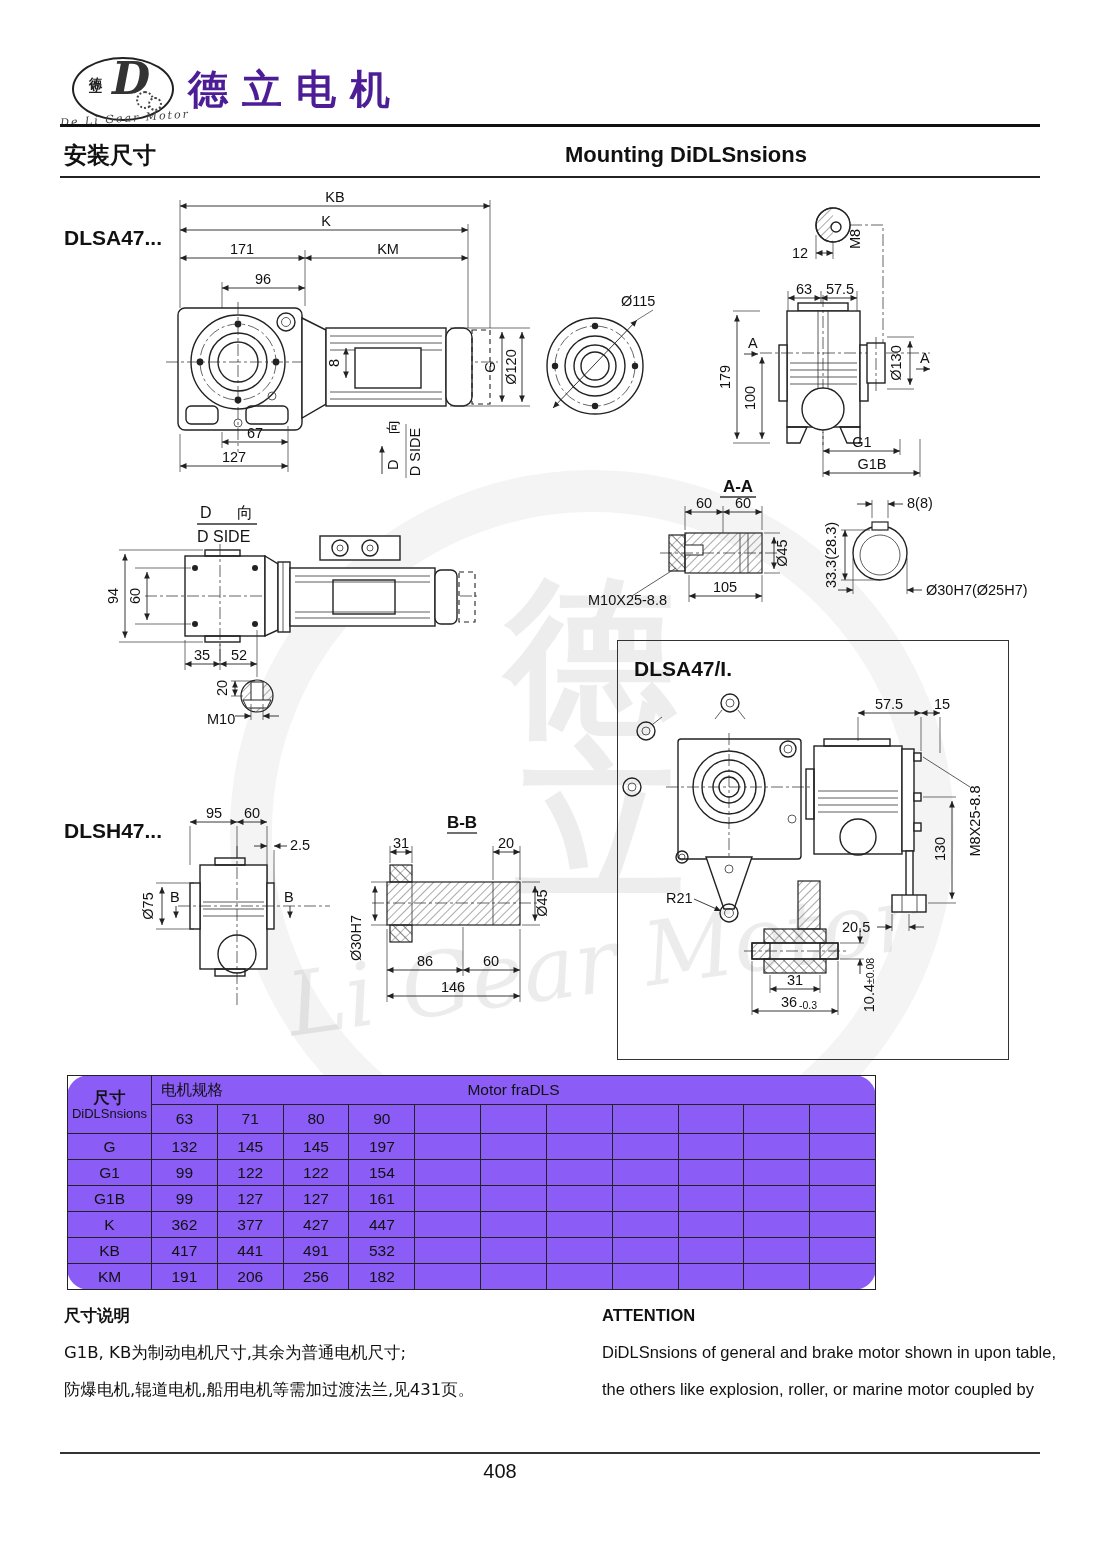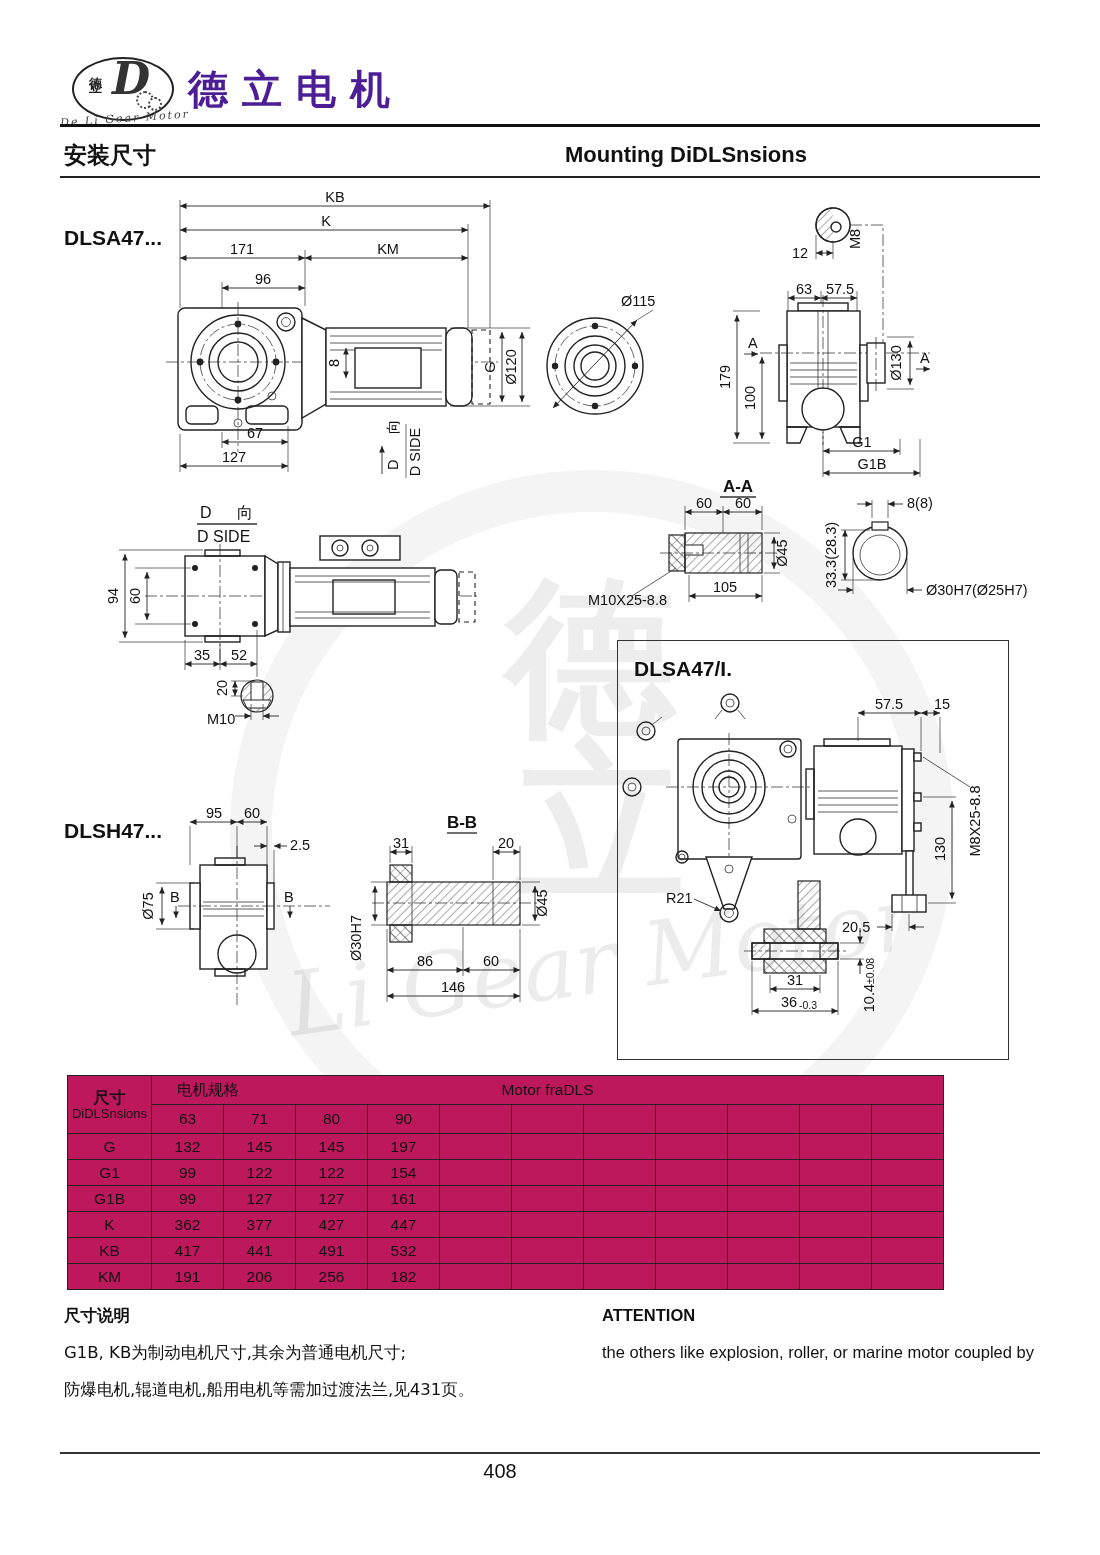--- a/index.html
+++ b/index.html
@@ -37,29 +37,29 @@
   .dimln{stroke:#222;stroke-width:0.9;fill:none;}
   .cl{stroke:#222;stroke-width:0.7;stroke-dasharray:12 3 3 3;fill:none;}
   .dsh{stroke:#222;stroke-width:1.1;stroke-dasharray:5 4;fill:none;}
   .ht{fill:url(#hatch);stroke:#222;stroke-width:1.2;}
   .xht{fill:url(#xhatch);stroke:#222;stroke-width:1.2;}
   .dot{fill:#222;stroke:none;}
   text.d{font:14.5px "Liberation Sans",sans-serif;fill:#111;}
   text.sm{font:10.5px "Liberation Sans",sans-serif;fill:#111;}
   text.tt{font:bold 17px "Liberation Sans",sans-serif;fill:#111;}
   
-  .dim-table{position:absolute;left:67px;top:1075px;width:877px;border-collapse:collapse;
-             background:#be185d;table-layout:fixed;z-index:3;}
+  .dim-table{position:absolute;left:67px;top:1075px;width:809px;border-collapse:collapse;
+             background:#8b5cf6;table-layout:fixed;z-index:3;border-radius:22px;}
   .dim-table td{border:1.4px solid #222;text-align:center;font:15.5px "Liberation Sans",sans-serif;
                 padding:0;height:25px;overflow:hidden;}
   .dim-table thead td{height:28px;}
   .dimhead div{font:bold 16px "DejaVu Sans",sans-serif;line-height:17px;}
   .dimhead .small{font:13px "Liberation Sans",sans-serif;font-weight:normal;}
   .spec{position:relative;text-align:center;}
-  .spec-zh{position:absolute;left:9px;top:4px;font:15.5px "DejaVu Sans",sans-serif;margin-left:16px;}
+  .spec-zh{position:absolute;left:9px;top:4px;font:15.5px "DejaVu Sans",sans-serif;}
   .spec-en{font:15.5px "Liberation Sans",sans-serif;}
   .sz{font-weight:bold;}
   .rowlabel{font-weight:bold;}
   
   .notes{position:absolute;top:1297px;font:16.5px "DejaVu Sans",sans-serif;line-height:37px;z-index:3;}
   .notes .nt{font-weight:bold;}
   .notes-zh{left:64px;}
   .notes-en{left:602px;font-family:"Liberation Sans",sans-serif;}
   .footer-rule{position:absolute;left:60px;top:1452px;width:980px;height:2px;background:#333;}
   .pageno{position:absolute;left:0;top:1460px;width:1000px;text-align:center;
@@ -659,19 +659,20 @@
       </tbody>
   </table>
 
   <div class="notes notes-zh">
     <div class="nt">尺寸说明</div>
     <div>G1B, KB为制动电机尺寸,其余为普通电机尺寸;</div>
     <div>防爆电机,辊道电机,船用电机等需加过渡法兰,见431页。</div>
   </div>
   <div class="notes notes-en">
     <div class="nt">ATTENTION</div>
+    <div>DiDLSnsions of general and brake motor shown in upon table,</div>
     <div>the others like explosion, roller, or marine motor coupled by</div>
   </div>
 
   <div class="footer-rule"></div>
   <div class="pageno">408</div>
 
 </div>
 
 </body></html>

